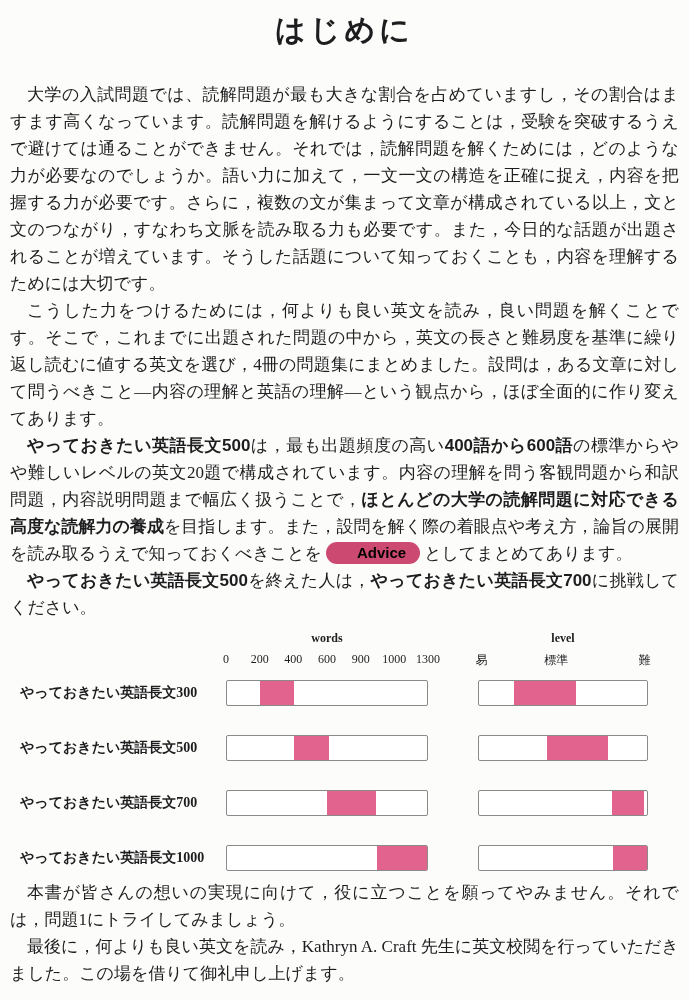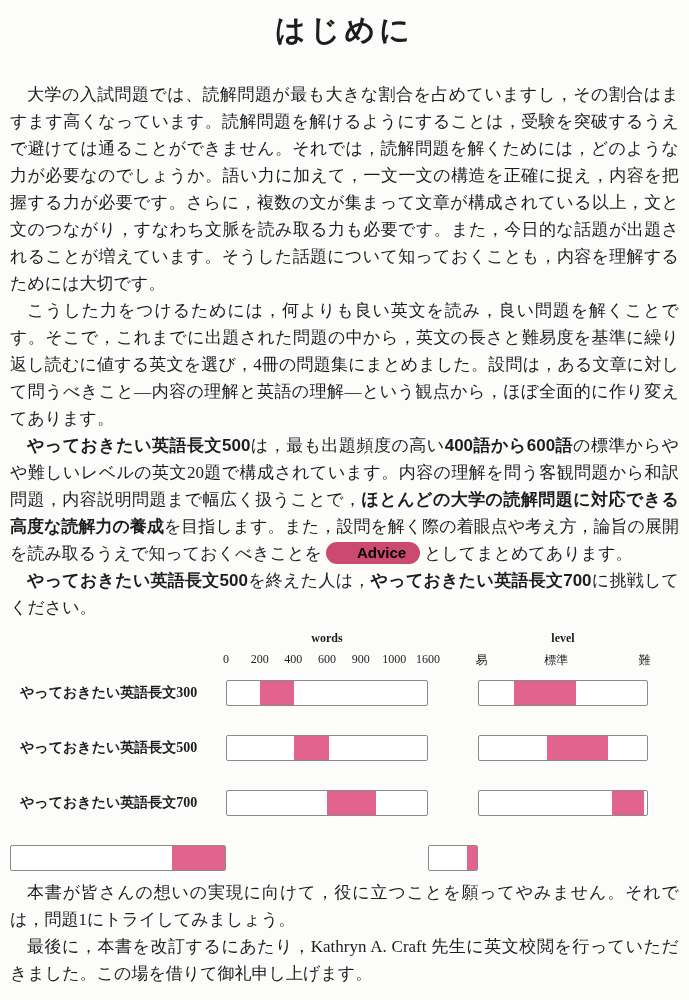--- a/index.html
+++ b/index.html
@@ -93,21 +93,21 @@
 
     <div class="fig-grid">
       <div></div>
       <div class="ticks" id="words-ticks">
           <span class="tick" style="left: 0%;">0</span>
           <span class="tick" style="left: 16.7%;">200</span>
           <span class="tick" style="left: 33.3%;">400</span>
           <span class="tick" style="left: 50%;">600</span>
           <span class="tick" style="left: 66.7%;">900</span>
           <span class="tick" style="left: 83.3%;">1000</span>
-          <span class="tick" style="left: 100%;">1600</span>
+          <span class="tick" style="left: 100%;">1300</span>
         </div>
       <div></div>
       <div class="ticks" id="level-ticks">
           <span class="tick" style="left: 2%;">易</span>
           <span class="tick" style="left: 46%;">標準</span>
           <span class="tick" style="left: 98%;">難</span>
         </div>
     </div>
 
     <div id="fig-rows">
@@ -139,31 +139,32 @@
           <div class="bar">
             <div class="fill" style="left: 50%; width: 24.5%;"></div>
           </div>
           <div></div>
           <div class="bar">
             <div class="fill" style="left: 79%; width: 19%;"></div>
           </div>
         </div>
 
         <div class="fig-grid fig-row">
+          <div class="row-label">やっておきたい英語長文1000</div>
           <div class="bar">
             <div class="fill" style="left: 75%; width: 25%;"></div>
           </div>
           <div></div>
           <div class="bar">
             <div class="fill" style="left: 80%; width: 20%;"></div>
           </div>
         </div>
       </div>
 
   </div>
 
   <div class="closing">
     <p class="para"><span>本書が皆さんの想いの実現に向けて，役に立つことを願ってやみません。それでは，問題1にトライしてみましょう。</span></p>
-    <p class="para"><span>最後に，本書を改訂するにあたり，Kathryn A. Craft 先生に英文校閲を行っていただきました。この場を借りて御礼申し上げます。</span></p>
+    <p class="para"><span>最後に，何よりも良い英文を読み，Kathryn A. Craft 先生に英文校閲を行っていただきました。この場を借りて御礼申し上げます。</span></p>
 
   </div>
 
 </div>
 
 </body></html>

